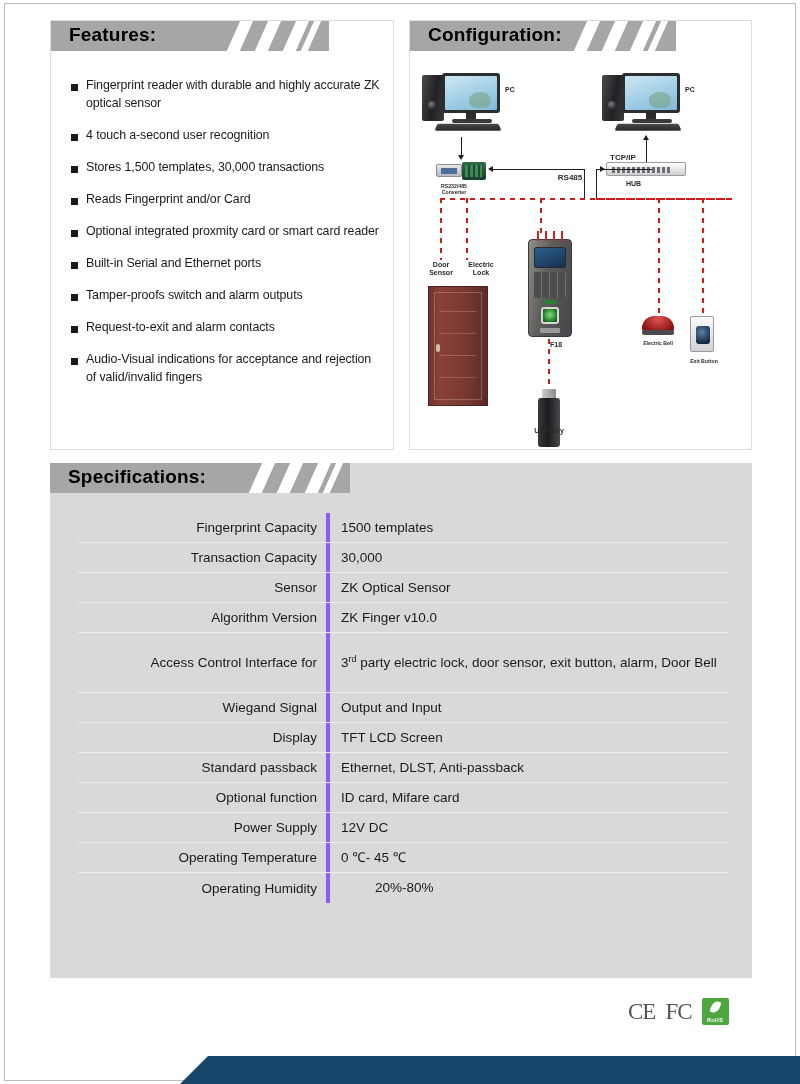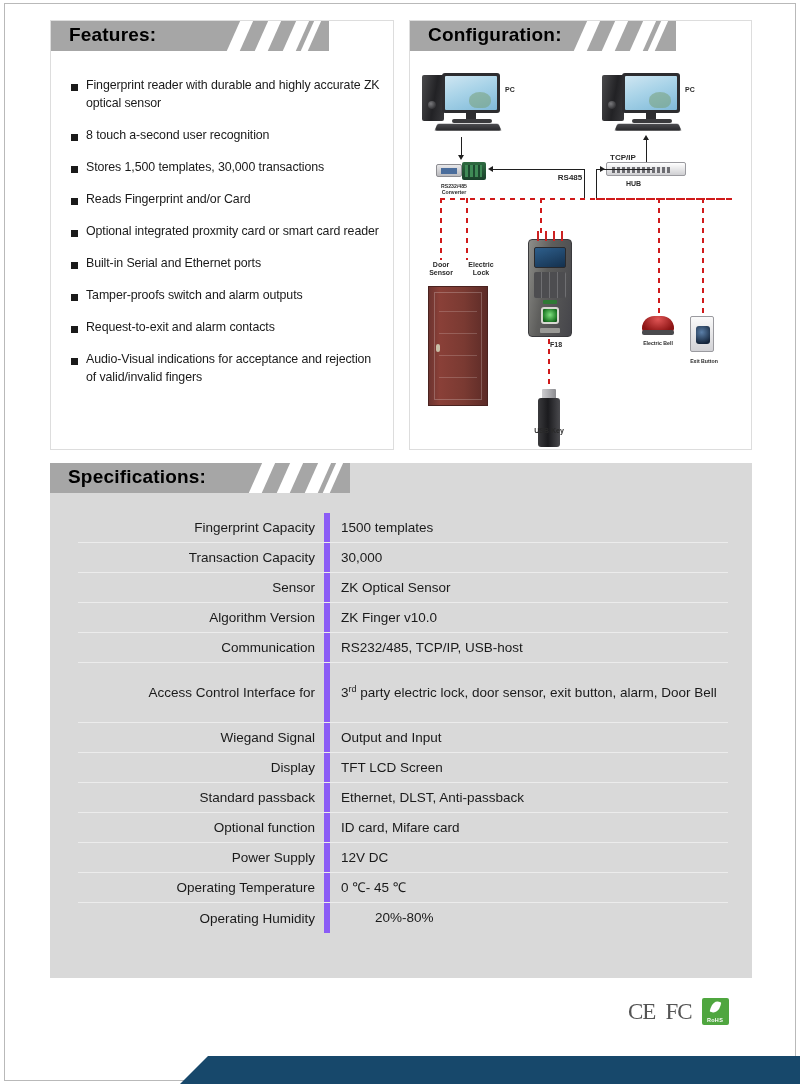--- a/index.html
+++ b/index.html
@@ -318,21 +318,21 @@
     min-height: 30px;
     border-bottom: 1px solid #ececec;
   }
   .spec-row:last-child { border-bottom: none; gap: 34px; }
   .spec-label {
     flex: 0 0 252px;
     text-align: right;
     padding-right: 9px;
     font-size: 13.5px;
     color: #1a1a1a;
-    border-right: 6px solid #8b5cf6;
+    border-right: 4px solid #8b5cf6;
     align-self: stretch;
     display: flex;
     align-items: center;
     justify-content: flex-end;
   }
   .spec-value {
     flex: 1;
     padding-left: 11px;
     font-size: 13.5px;
     color: #1a1a1a;
@@ -413,21 +413,21 @@
       </div>
       <div class="hdr-tail" style="left:278px;right:0;"></div>
     </div>
     <div class="features-body">
       <div class="feature">
         <div class="bullet"></div>
         <div class="feature-text">Fingerprint reader with durable and highly accurate ZK optical sensor</div>
       </div>
       <div class="feature">
         <div class="bullet"></div>
-        <div class="feature-text">8 touch a-second user recognition</div>
+        <div class="feature-text">4 touch a-second user recognition</div>
       </div>
       <div class="feature">
         <div class="bullet"></div>
         <div class="feature-text">Stores 1,500 templates,  30,000 transactions</div>
       </div>
       <div class="feature">
         <div class="bullet"></div>
         <div class="feature-text">Reads Fingerprint and/or Card</div>
       </div>
       <div class="feature">
@@ -600,24 +600,20 @@
       <div class="spec-value">30,000</div>
     </div>
     <div class="spec-row">
       <div class="spec-label">Sensor</div>
       <div class="spec-value">ZK Optical Sensor</div>
     </div>
     <div class="spec-row">
       <div class="spec-label">Algorithm Version</div>
       <div class="spec-value">ZK Finger v10.0</div>
     </div>
-    <div class="spec-row">
-      <div class="spec-label">Communication</div>
-      <div class="spec-value">RS232/485, TCP/IP, USB-host</div>
-    </div>
     <div class="spec-row tall">
       <div class="spec-label">Access Control Interface for</div>
       <div class="spec-value" id="access-value">3<sup>rd</sup> party electric lock, door sensor, exit button, alarm, Door Bell</div>
     </div>
     <div class="spec-row">
       <div class="spec-label">Wiegand Signal</div>
       <div class="spec-value">Output and Input</div>
     </div>
     <div class="spec-row">
       <div class="spec-label">Display</div>

